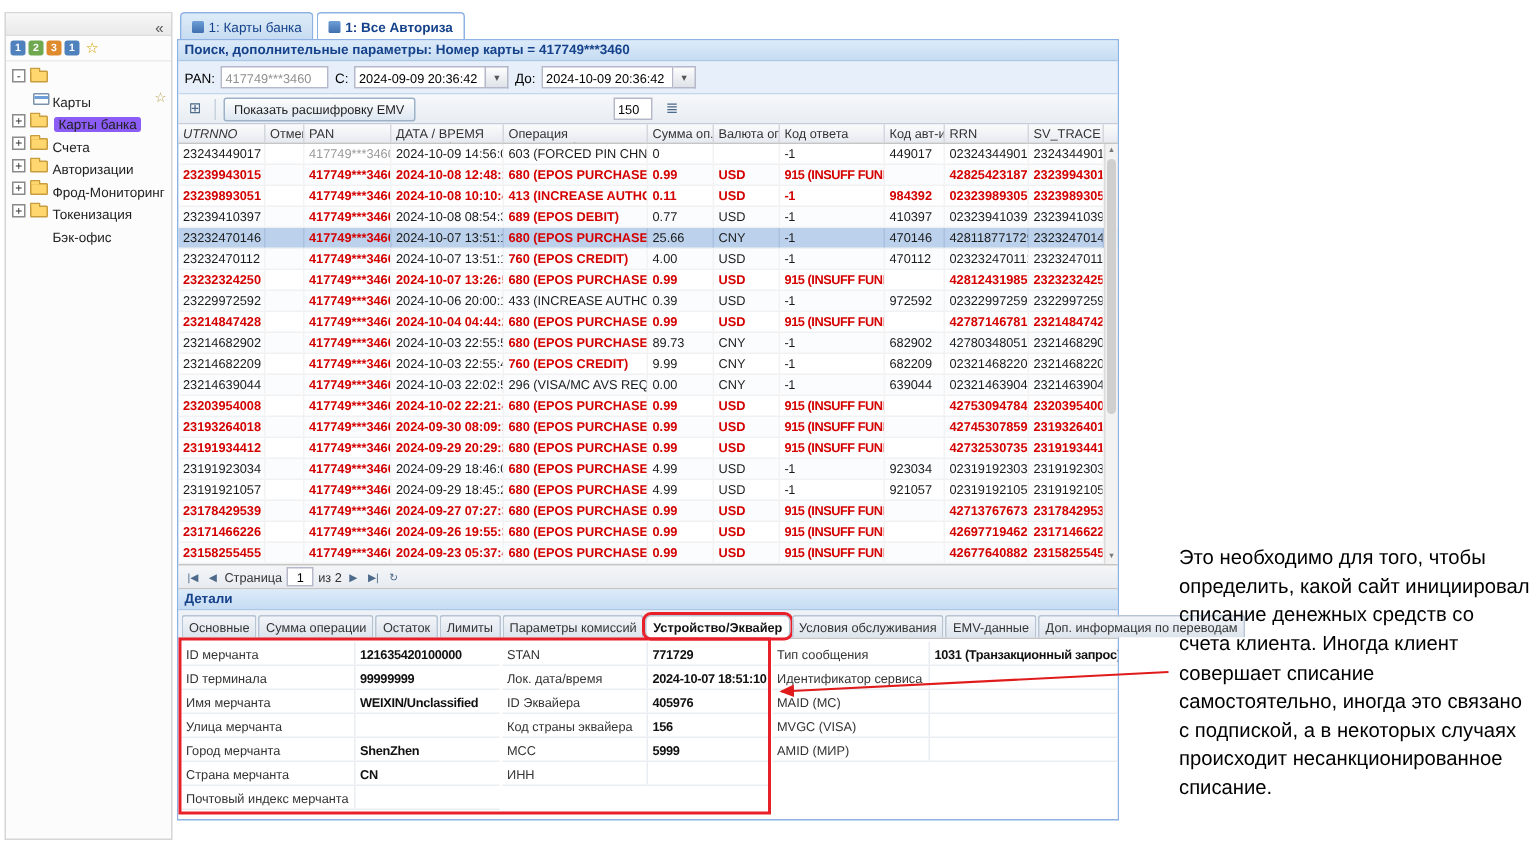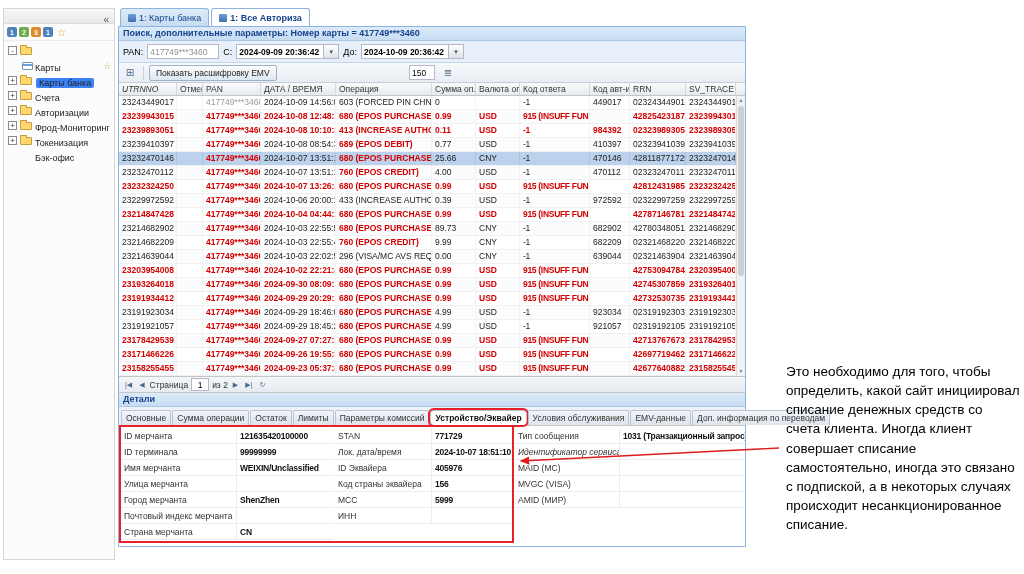--- a/index.html
+++ b/index.html
@@ -13,21 +13,21 @@
              background:#fcfcfc; border:1px solid #d6d6d6; }
   .sb-head { height:15px; background:linear-gradient(#f7f7f7,#e9e9e9); border-bottom:1px solid #dcdcdc; text-align:right; }
   .collapse { font-size:10px; color:#555; padding:0 5px; line-height:15px; cursor:pointer; }
   .sb-tools { height:17px; display:flex; align-items:center; gap:2px; padding:0 3px; border-bottom:1px solid #ececec; }
   .numsq { width:10px; height:10px; border-radius:2px; color:#fff; font-size:7px; font-weight:bold;
            display:flex; align-items:center; justify-content:center; cursor:pointer; }
   .sb-star { color:#d8a200; font-size:10px; margin-left:2px; cursor:pointer; }
   .tree { padding-top:2px; }
   .titem { height:15px; display:flex; align-items:center; font-size:9px; color:#222; padding-left:4px; position:relative; cursor:pointer; white-space:nowrap; }
   .titem.child { padding-left:18px; }
-  .titem.sel .tlabel { background:#3b82f6; border-radius:2px; padding:0 3px; }
+  .titem.sel .tlabel { background:#8b5cf6; border-radius:2px; padding:0 3px; }
   .texp { width:9px; height:9px; border:1px solid #8a8a8a; background:#fff; font-size:8px; line-height:7px;
           text-align:center; color:#333; margin-right:3px; flex:0 0 auto; }
   .tfolder { width:12px; height:8px; background:#ffd76e; border:1px solid #c79d3f; border-radius:1px; margin-right:3px; position:relative; flex:0 0 auto; }
   .tfolder:before { content:""; position:absolute; top:-3px; left:-1px; width:5px; height:2px;
                     background:#ffd76e; border:1px solid #c79d3f; border-bottom:none; border-radius:1px 1px 0 0; }
   .tcard { width:11px; height:8px; background:#fff; border:1px solid #7a92ad; border-radius:1px; margin-right:3px; position:relative; flex:0 0 auto; }
   .tcard:before { content:""; position:absolute; top:1px; left:0; right:0; height:2px; background:#6f9fd8; }
   .star-right { position:absolute; right:3px; color:#b9a14a; font-size:9px; }
 
   
@@ -39,21 +39,21 @@
   .tab.active { background:#fff; font-weight:bold; }
   .tabicon { width:8px; height:8px; background:linear-gradient(#6f9fd8,#3f6fae); border-radius:1px; }
   .content { border:1px solid #8db2e3; background:#fff; }
 
   .searchbar { height:14px; line-height:13px; background:linear-gradient(#dcebfa,#c6dcf2); color:#15428b;
                font-size:9px; font-weight:bold; padding-left:4px; border-bottom:1px solid #aac7e5; }
   .filters { height:22px; background:#e7f0fa; display:flex; align-items:center; gap:4px; padding:0 4px;
              border-bottom:1px solid #c3d6ea; font-size:9px; }
   .inp { height:15px; border:1px solid #b5b8c8; font-size:8.5px; padding:0 2px; background:#fff; font-family:inherit; }
   .pan { width:72px; color:#909090; }
-  .dt { width:88px;font-weight:bold; }
+  .dt { width:88px; }
   .datebox { display:inline-flex; }
   .calbtn { width:15px; height:15px; border:1px solid #b5b8c8; border-left:none;
             background:linear-gradient(#fdfdfd,#dfe3e8); font-size:7px; color:#555;
             display:inline-flex; align-items:center; justify-content:center; cursor:pointer; }
 
   .gtoolbar { height:20px; display:flex; align-items:center; gap:5px; padding:0 3px;
               background:linear-gradient(#f6f8fa,#e8edf3); border-bottom:1px solid #c5cdd8; font-size:9px; }
   .icobtn { min-width:16px; height:16px; display:inline-flex; align-items:center; justify-content:center;
             color:#4d6a8a; font-size:10px; cursor:pointer; border:1px solid transparent; border-radius:2px; }
   .tsep { width:1px; height:14px; background:#c9d2dd; }
@@ -528,27 +528,27 @@
             </div>
             <div class="drow">
               <div class="dlabel" style="width: 115px;">Улица мерчанта</div>
               <div class="dvalue"></div>
             </div>
             <div class="drow">
               <div class="dlabel" style="width: 115px;">Город мерчанта</div>
               <div class="dvalue">ShenZhen</div>
             </div>
             <div class="drow">
+              <div class="dlabel" style="width: 115px;">Страна мерчанта</div>
+              <div class="dvalue">CN</div>
+            </div>
+            <div class="drow">
               <div class="dlabel" style="width: 115px;">Почтовый индекс мерчанта</div>
               <div class="dvalue"></div>
             </div>
-            <div class="drow">
-              <div class="dlabel" style="width: 115px;">Страна мерчанта</div>
-              <div class="dvalue">CN</div>
-            </div>
           </div>
           <div class="dcol" style="width: 178px;">
             <div class="drow">
               <div class="dlabel" style="width: 96px;">STAN</div>
               <div class="dvalue">771729</div>
             </div>
             <div class="drow">
               <div class="dlabel" style="width: 96px;">Лок. дата/время</div>
               <div class="dvalue">2024-10-07 18:51:10</div>
             </div>
@@ -568,21 +568,21 @@
               <div class="dlabel" style="width: 96px;">ИНН</div>
               <div class="dvalue"></div>
             </div>
           </div>
           <div class="dcol" style="width: 230px;">
             <div class="drow">
               <div class="dlabel" style="width: 104px;">Тип сообщения</div>
               <div class="dvalue">1031 (Транзакционный запрос)</div>
             </div>
             <div class="drow">
-              <div class="dlabel" style="width: 104px; font-style: italic;">Идентификатор сервиса</div>
+              <div class="dlabel" style="width: 104px;">Идентификатор сервиса</div>
               <div class="dvalue"></div>
             </div>
             <div class="drow">
               <div class="dlabel" style="width: 104px;">MAID (МС)</div>
               <div class="dvalue"></div>
             </div>
             <div class="drow">
               <div class="dlabel" style="width: 104px;">MVGC (VISA)</div>
               <div class="dvalue"></div>
             </div>

